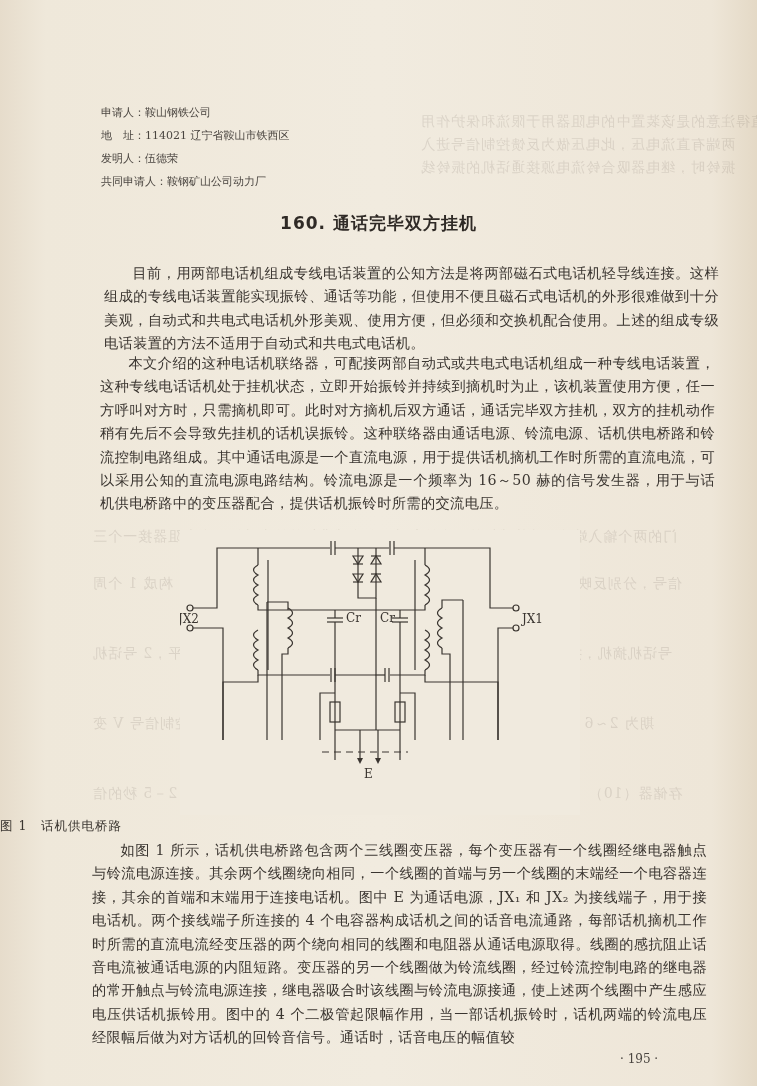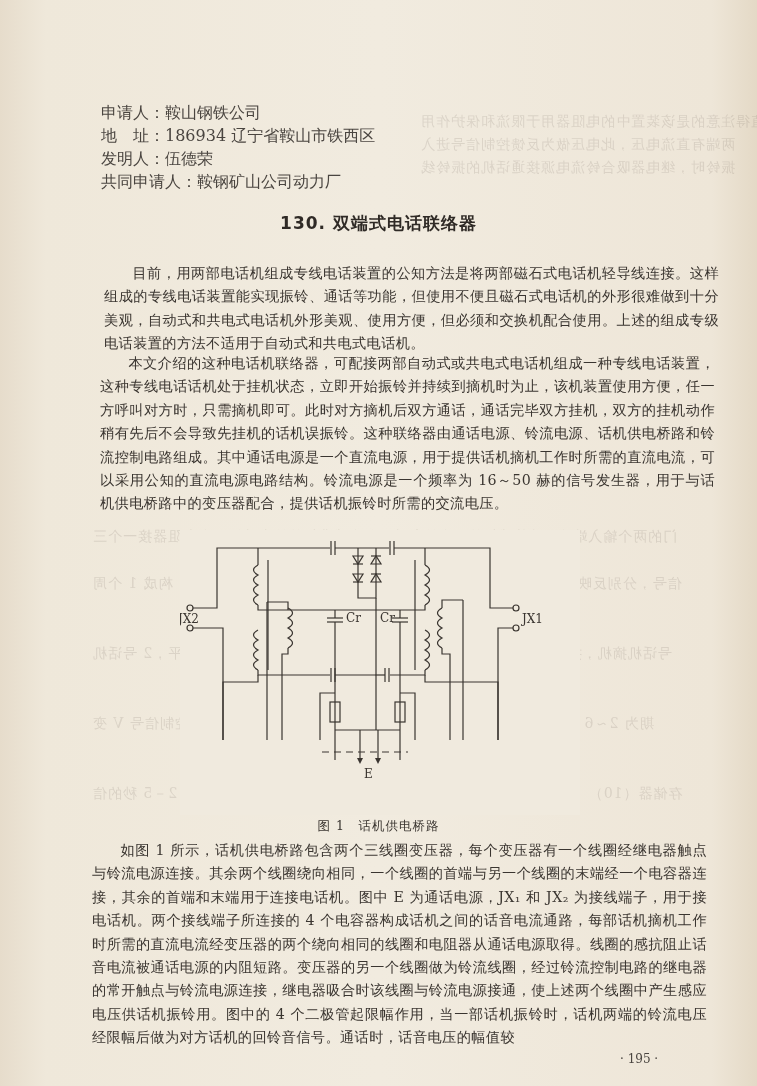--- a/index.html
+++ b/index.html
@@ -26,21 +26,21 @@
       color: rgba(90, 80, 70, 0.14);
       font-size: 14px;
       letter-spacing: 1px;
       white-space: nowrap;
       transform: scaleX(-1);
     }
     .applicant {
       position: absolute;
       left: 101px;
       top: 101px;
-      font-size: 16px;
+      font-size: 11px;
       line-height: 23px;
       color: #4a4540;
     }
     .applicant .row { white-space: nowrap; }
     .title {
       position: absolute;
       left: 0; right: 0;
       top: 212px;
       text-align: center;
       font-family: "DejaVu Sans", "Liberation Sans", sans-serif;
@@ -57,21 +57,20 @@
       line-height: 23.4px;
       text-align: justify;
       text-indent: 2em;
       color: #3a3530;
       letter-spacing: 0.4px;
     }
     .caption {
       position: absolute;
       left: 0; right: 0;
       top: 818px;
-      text-align: center;
       font-size: 12.5px;
       color: #3a3530;
       letter-spacing: 1px;
     }
     .pagenum {
       position: absolute;
       left: 620px;
       top: 1052px;
       font-size: 12px;
       color: #4a4540;
@@ -89,33 +88,33 @@
   <div class="bleed" style="left:92px; top:575px;">信号，分别反映 1 号、2 号话机摘机，IC 的输出端经电阻器、电容器和 IC 构成 1 个周</div>
   <div class="bleed" style="left:92px; top:645px;">号话机摘机，控制信号 V 变为低电平，IC 输出端由高电平，IC 输出高电平，2 号话机</div>
   <div class="bleed" style="left:92px; top:715px;">期为 2～6 秒的脉冲信号，脉冲信号经放大，干扰时 IC 输出高电平，控制信号 V 变</div>
   <div class="bleed" style="left:92px; top:785px;">存储器（10）（本例采用 2716）储存数字编码，按一定规律输出数字信号 2－5 秒的信</div>
 
   <div class="applicant">
     <div class="row">
       <span>申请人：</span><span>鞍山钢铁公司</span>
     </div>
     <div class="row">
-      <span>地　址：</span><span>186934 辽宁省鞍山市铁西区</span>
+      <span>地　址：</span><span>114021 辽宁省鞍山市铁西区</span>
     </div>
     <div class="row">
       <span>发明人：</span><span>伍德荣</span>
     </div>
     <div class="row">
       <span>共同申请人：</span><span>鞍钢矿山公司动力厂</span>
     </div>
   </div>
 
   <div class="title">
-    <span>130.</span>
-    <span>双端式电话联络器</span>
+    <span>160.</span>
+    <span>通话完毕双方挂机</span>
   </div>
 
   <p class="para" style="top:250px; margin:12px;">目前，用两部电话机组成专线电话装置的公知方法是将两部磁石式电话机轻导线连接。这样组成的专线电话装置能实现振铃、通话等功能，但使用不便且磁石式电话机的外形很难做到十分美观，自动式和共电式电话机外形美观、使用方便，但必须和交换机配合使用。上述的组成专级电话装置的方法不适用于自动式和共电式电话机。</p>
   <p class="para" style="top:344px; margin:8px;">本文介绍的这种电话机联络器，可配接两部自动式或共电式电话机组成一种专线电话装置，这种专线电话话机处于挂机状态，立即开始振铃并持续到摘机时为止，该机装置使用方便，任一方呼叫对方时，只需摘机即可。此时对方摘机后双方通话，通话完毕双方挂机，双方的挂机动作稍有先后不会导致先挂机的话机误振铃。这种联络器由通话电源、铃流电源、话机供电桥路和铃流控制电路组成。其中通话电源是一个直流电源，用于提供话机摘机工作时所需的直流电流，可以采用公知的直流电源电路结构。铃流电源是一个频率为 16～50 赫的信号发生器，用于与话机供电桥路中的变压器配合，提供话机振铃时所需的交流电压。</p>
 
   <svg style="position:absolute; left:180px; top:530px;" width="400" height="285" viewBox="0 0 400 285">
     <rect x="0" y="0" width="400" height="285" fill="#f0eade"></rect>
     <g stroke="#3a3530" stroke-width="1.2" fill="none">
 
       <polyline points="10,78 37,78 37,18 150,18"></polyline>

